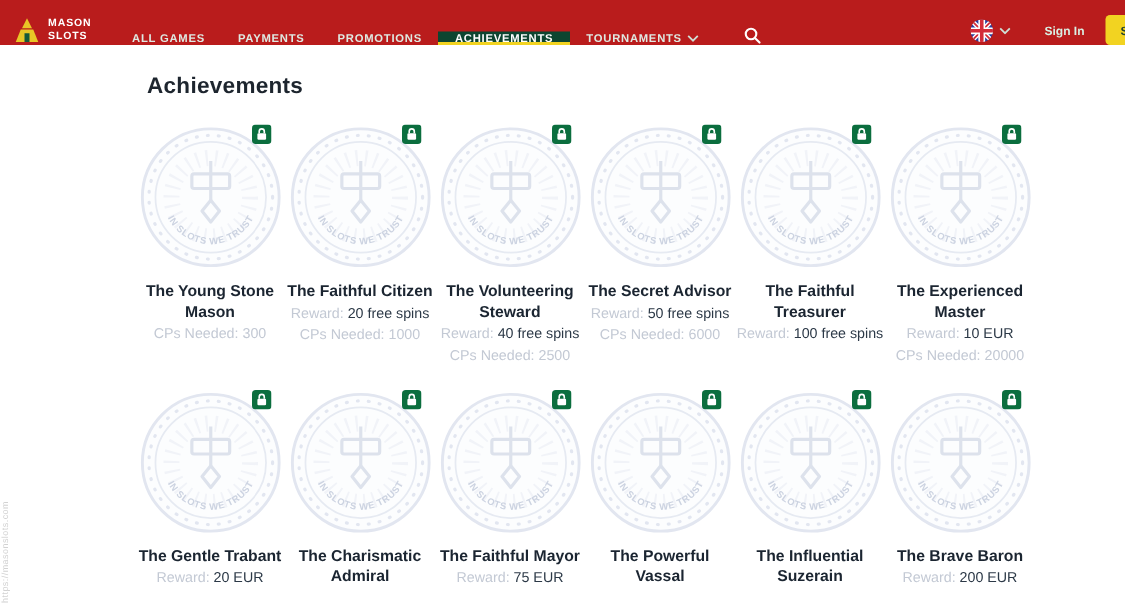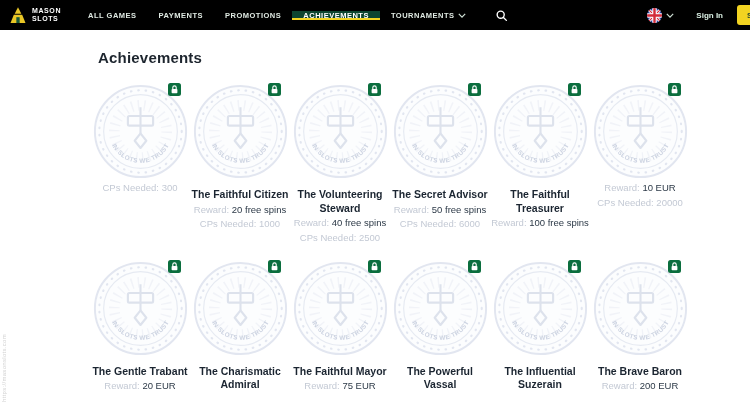--- a/index.html
+++ b/index.html
@@ -6,21 +6,21 @@
   html,body { margin:0; padding:0; }
   body {
     width:750px; height:405px; overflow:hidden;
     font-family:"Liberation Sans", sans-serif;
     background:#ffffff;
   }
   .page { position:relative; width:750px; height:405px; overflow:hidden; }
 
   
   header {
-    height:30px; background:#000000; display:flex; align-items:center;
+    height:30px; background:#b91c1c; display:flex; align-items:flex-end;
     padding-left:8px; overflow:hidden; position:relative;
   }
   .logo { display:flex; align-items:center; gap:4px; margin-right:16px; cursor:pointer; }
   .logo-text { font-size:7px; font-weight:bold; color:#ffffff; line-height:1.2; letter-spacing:.6px; }
   nav { display:flex; align-items:stretch; }
   .nav-item {
     display:flex; align-items:center; gap:3px; padding:0 11px;
     font-size:7.5px; font-weight:700; color:#dfe9e2; letter-spacing:.5px;
     cursor:pointer; white-space:nowrap;
   }
@@ -152,20 +152,21 @@
                 <rect x="37" y="34" width="26" height="10" rx="1.5"></rect>
                 <path d="M50 52 L56 59.5 L50 67 L44 59.5 Z"></path>
               </g>
               <path id="arc0" d="M20 63 A33 33 0 0 0 80 63" fill="none"></path>
               <text font-family="Liberation Sans, sans-serif" font-size="6.5" font-weight="bold" letter-spacing="0.4" fill="#ccd3e1"><textPath href="#arc0" startOffset="50%" text-anchor="middle">IN SLOTS WE TRUST</textPath></text>
             </svg><span class="lock"><svg width="13" height="13" viewBox="0 0 13 13">
                 <rect width="13" height="13" rx="2.5" fill="#0b6e3e"></rect>
                 <rect x="3.6" y="5.9" width="5.8" height="4.3" rx="0.8" fill="#ffffff"></rect>
                 <path d="M4.8 5.9 V4.6 a1.7 1.7 0 0 1 3.4 0 V5.9" fill="none" stroke="#ffffff" stroke-width="1.1"></path>
               </svg></span></div>
+          <div class="card-title">The Young Stone Mason</div>
           <div class="card-line"><span>CPs Needed:</span> <span>300</span></div>
         </div>
         <div class="card">
           <div class="badge"><svg width="97" height="97" viewBox="0 0 100 100">
               <circle cx="50" cy="50" r="47" fill="#fcfdfe" stroke="#e2e6f0" stroke-width="2"></circle>
               <circle cx="50" cy="50" r="42.5" fill="none" stroke="#e2e6f0" stroke-width="2.2" stroke-dasharray="0.6 7" stroke-linecap="round"></circle>
               <circle cx="50" cy="50" r="38" fill="none" stroke="#e6eaf2" stroke-width="1.2"></circle>
               <circle cx="50" cy="50" r="27" fill="none" stroke="#f1f3f8" stroke-width="11" stroke-dasharray="1.5 5"></circle>
               <g fill="none" stroke="#dde2ec" stroke-width="2.2" stroke-linejoin="round">
                 <path d="M50 25 V52"></path>
@@ -259,20 +260,21 @@
                 <rect x="37" y="34" width="26" height="10" rx="1.5"></rect>
                 <path d="M50 52 L56 59.5 L50 67 L44 59.5 Z"></path>
               </g>
               <path id="arc5" d="M20 63 A33 33 0 0 0 80 63" fill="none"></path>
               <text font-family="Liberation Sans, sans-serif" font-size="6.5" font-weight="bold" letter-spacing="0.4" fill="#ccd3e1"><textPath href="#arc5" startOffset="50%" text-anchor="middle">IN SLOTS WE TRUST</textPath></text>
             </svg><span class="lock"><svg width="13" height="13" viewBox="0 0 13 13">
                 <rect width="13" height="13" rx="2.5" fill="#0b6e3e"></rect>
                 <rect x="3.6" y="5.9" width="5.8" height="4.3" rx="0.8" fill="#ffffff"></rect>
                 <path d="M4.8 5.9 V4.6 a1.7 1.7 0 0 1 3.4 0 V5.9" fill="none" stroke="#ffffff" stroke-width="1.1"></path>
               </svg></span></div>
+          <div class="card-title">The Experienced Master</div>
           <div class="card-line"><span class="lbl">Reward:</span> <span class="val">10 EUR</span></div>
           <div class="card-line"><span>CPs Needed:</span> <span>20000</span></div>
         </div>
         <div class="card">
           <div class="badge"><svg width="97" height="97" viewBox="0 0 100 100">
               <circle cx="50" cy="50" r="47" fill="#fcfdfe" stroke="#e2e6f0" stroke-width="2"></circle>
               <circle cx="50" cy="50" r="42.5" fill="none" stroke="#e2e6f0" stroke-width="2.2" stroke-dasharray="0.6 7" stroke-linecap="round"></circle>
               <circle cx="50" cy="50" r="38" fill="none" stroke="#e6eaf2" stroke-width="1.2"></circle>
               <circle cx="50" cy="50" r="27" fill="none" stroke="#f1f3f8" stroke-width="11" stroke-dasharray="1.5 5"></circle>
               <g fill="none" stroke="#dde2ec" stroke-width="2.2" stroke-linejoin="round">

